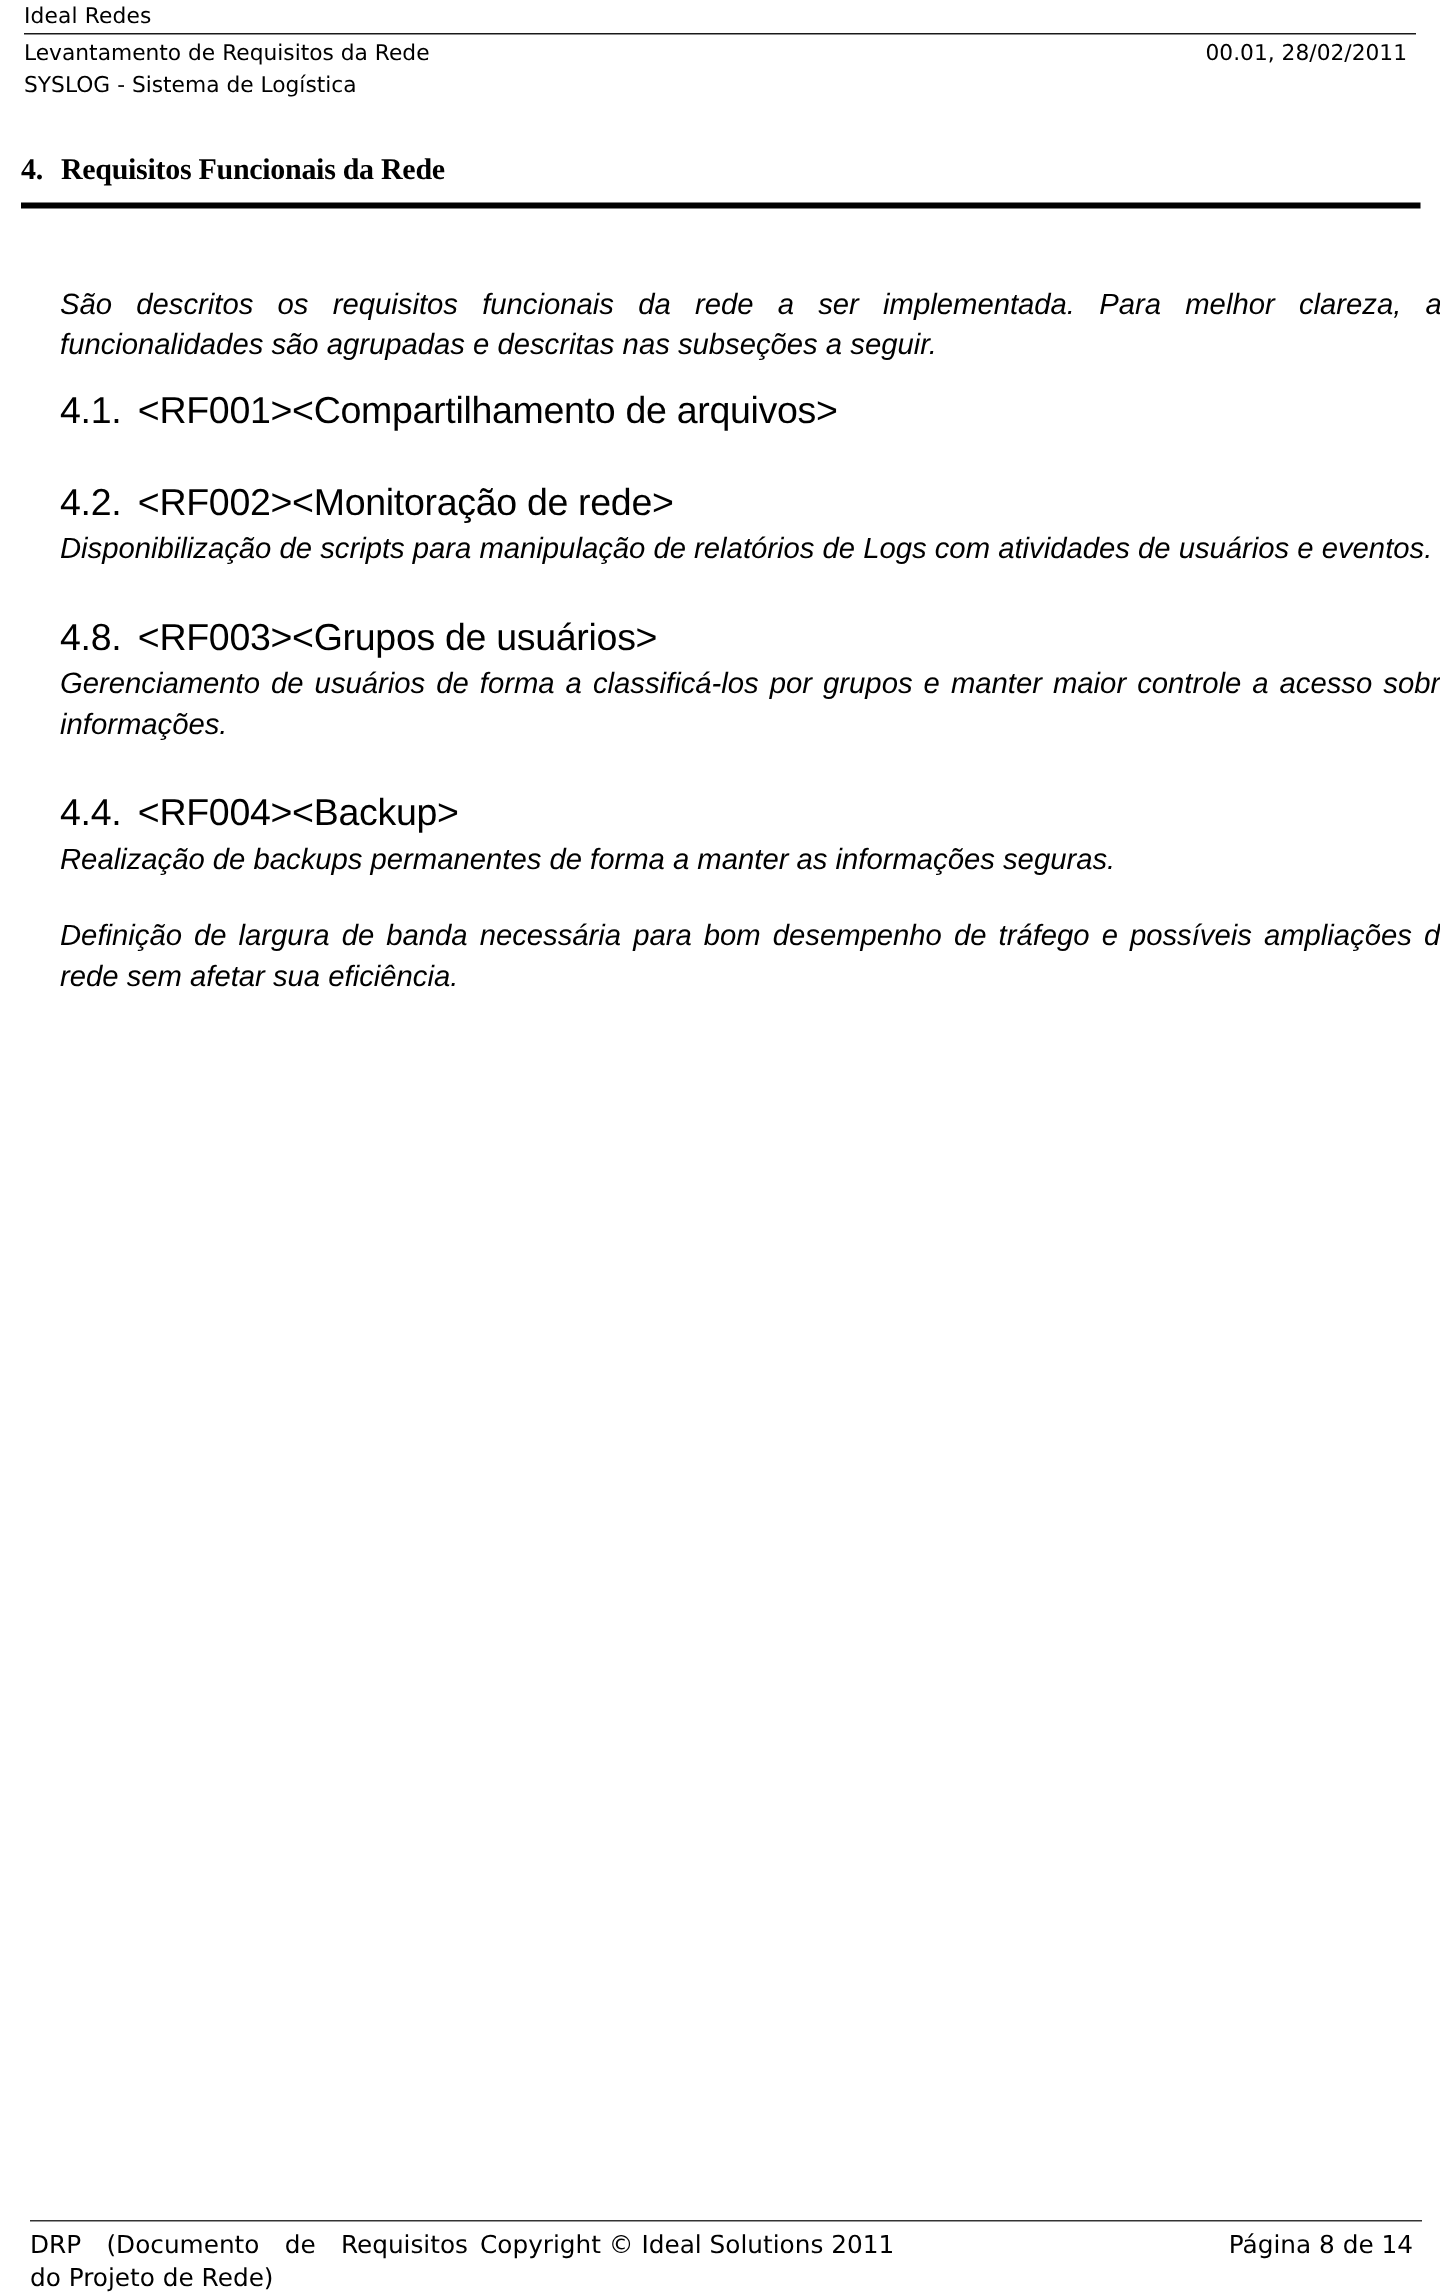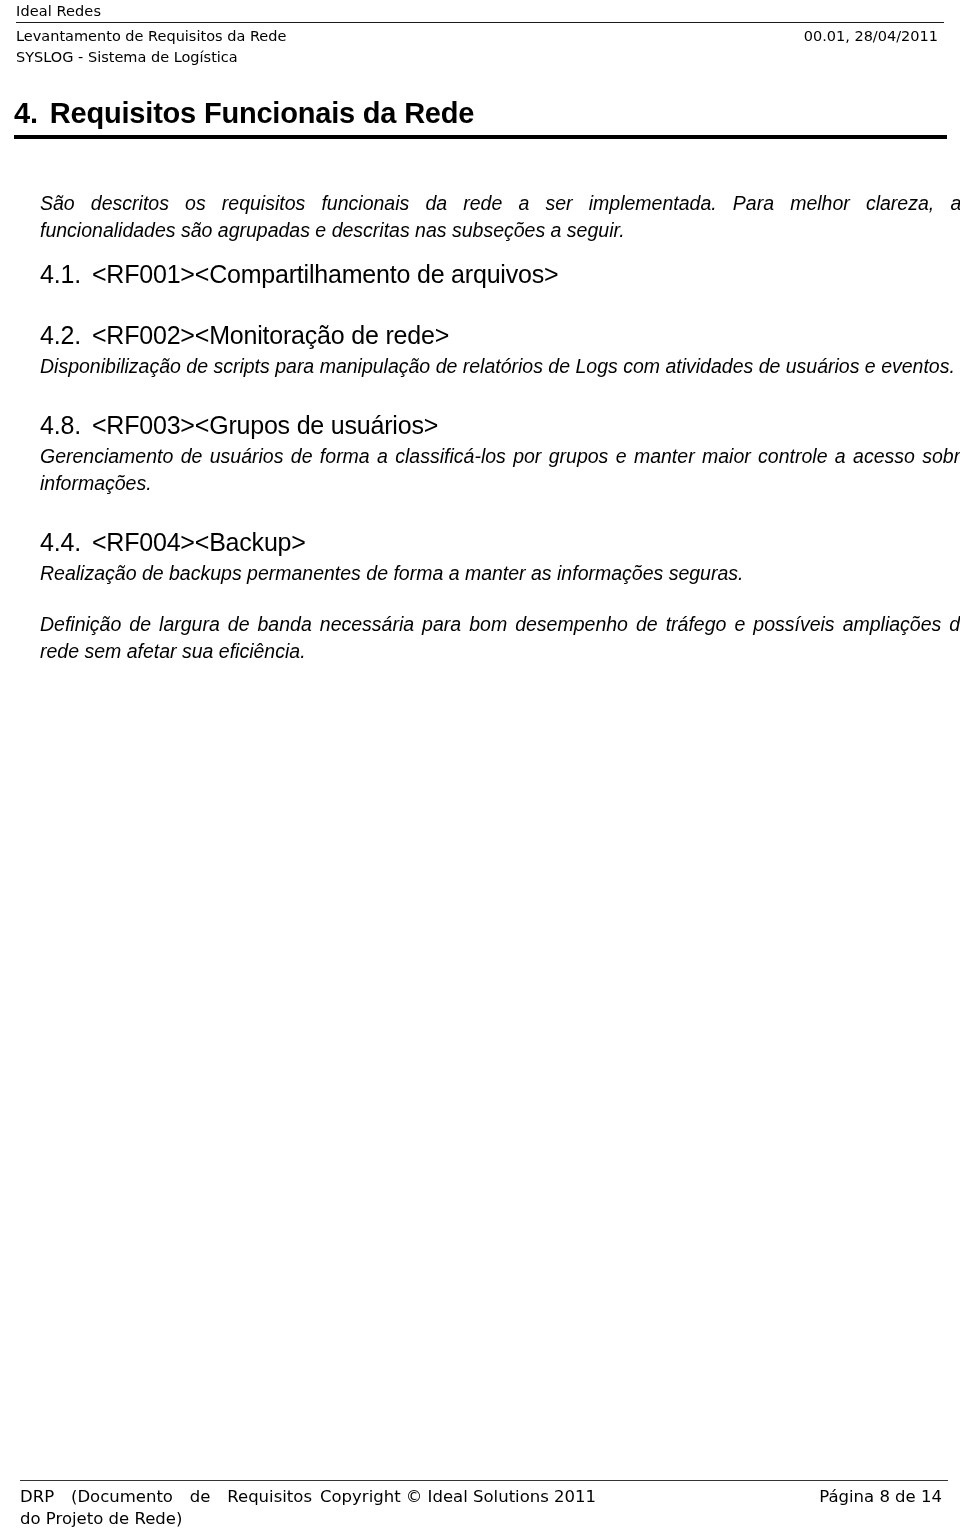--- a/index.html
+++ b/index.html
@@ -61,23 +61,23 @@
   }
 
   
   .section-title-wrap {
     position: absolute;
     left: 14px;
     top: 96px;
     width: 933px;
   }
   .section-title {
-    font-family: Liberation Sans, sans-serif;
+    font-family: Liberation Serif, serif;
     font-weight: bold;
-    font-size: 29px;
+    font-size: 20px;
     line-height: 34px;
     letter-spacing: -0.2px;
     white-space: nowrap;
   }
   .section-title .num { margin-right: 12px; }
   .title-rule {
     margin-top: 5px;
     border-top: 4.5px solid #000000;
     width: 933px;
   }
@@ -166,21 +166,21 @@
 <div class="page">
 
   <div class="doc-header">
     <div class="hdr-company">Ideal Redes</div>
     <div class="hdr-rule"></div>
     <div class="hdr-row">
       <div class="hdr-left">
         <div>Levantamento de Requisitos da Rede</div>
         <div>SYSLOG - Sistema de Logística</div>
       </div>
-      <div class="hdr-right">00.01, 28/04/2011</div>
+      <div class="hdr-right">00.01, 28/02/2011</div>
     </div>
   </div>
 
   <div class="section-title-wrap">
     <div class="section-title">
       <span class="num">4.</span><span>Requisitos Funcionais da Rede</span>
     </div>
     <div class="title-rule"></div>
   </div>
 

